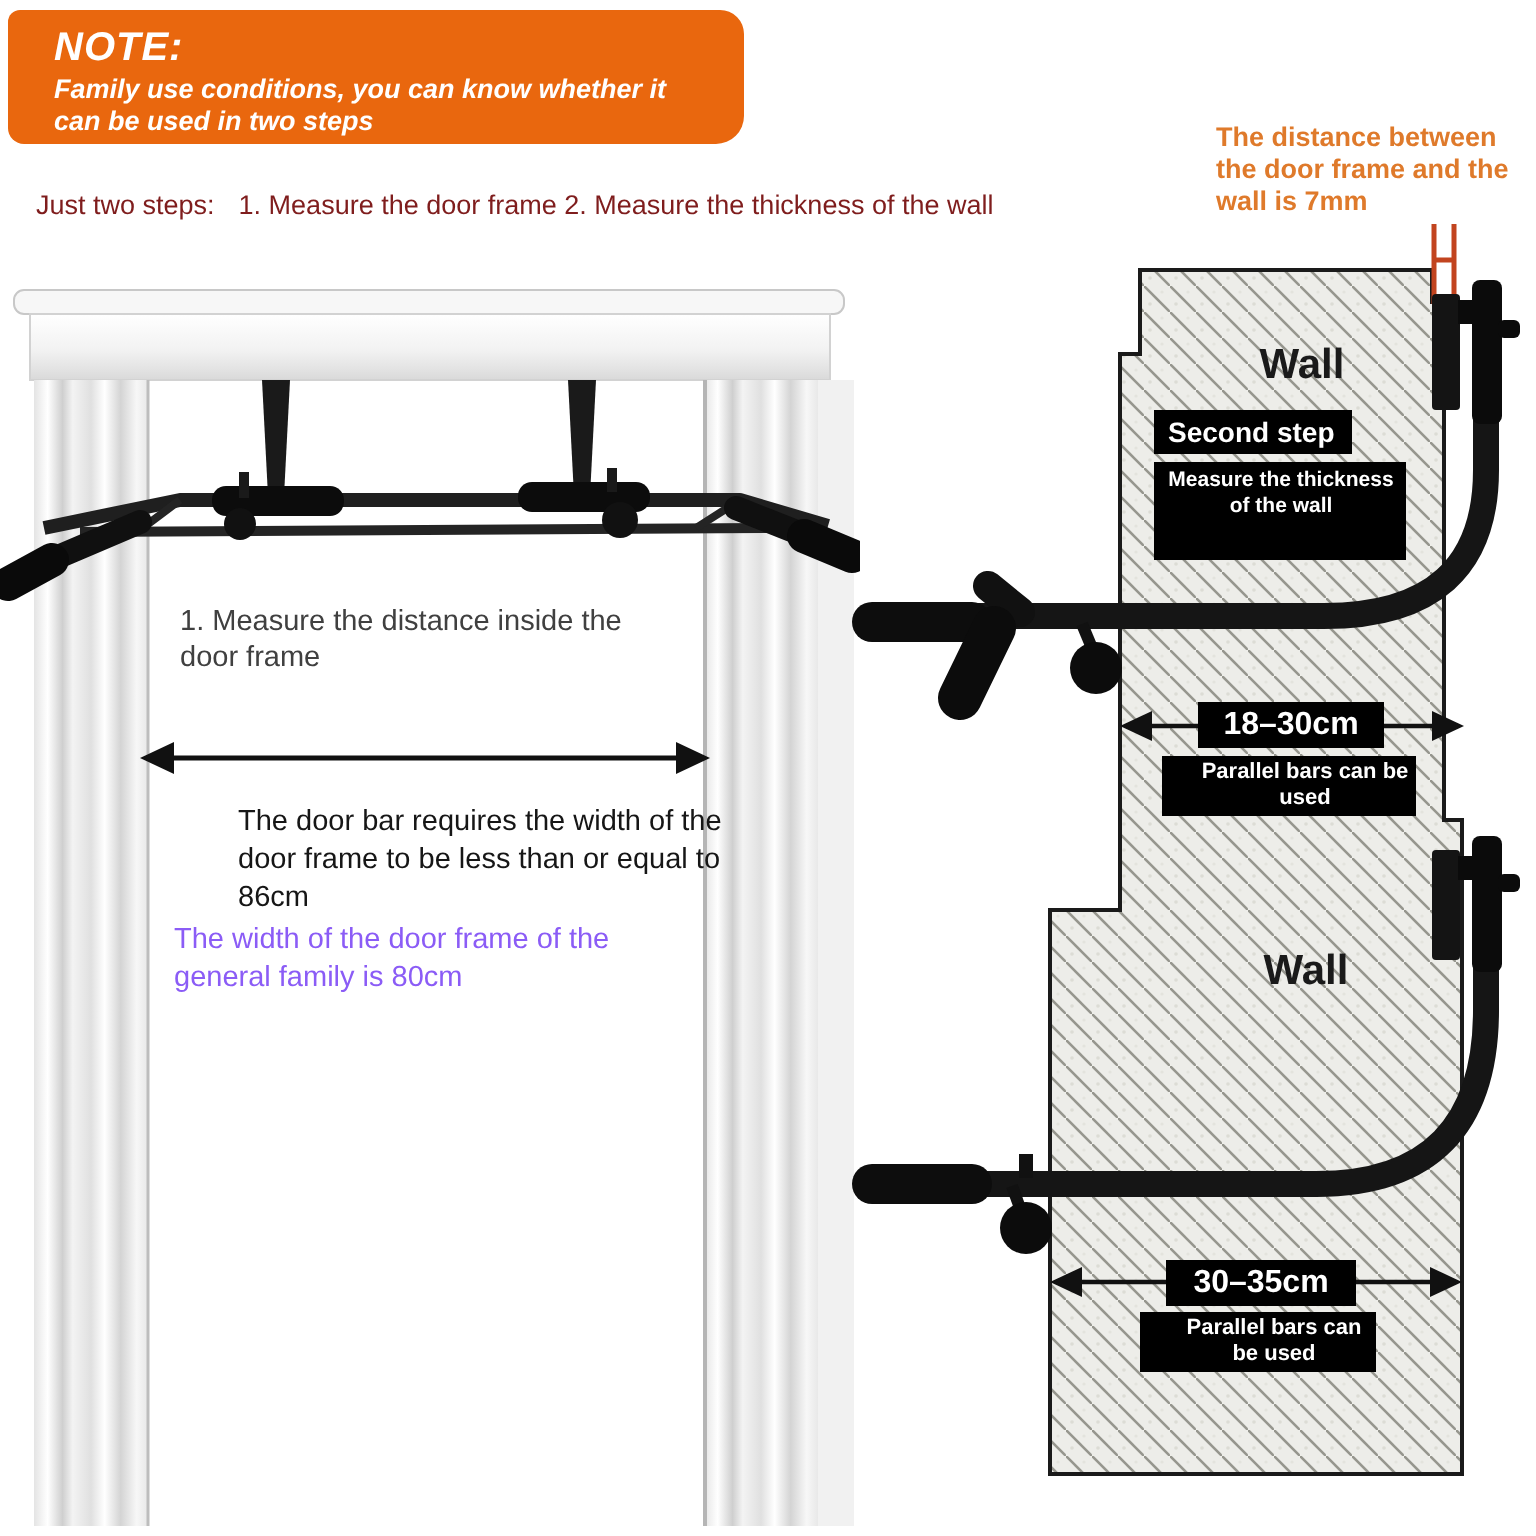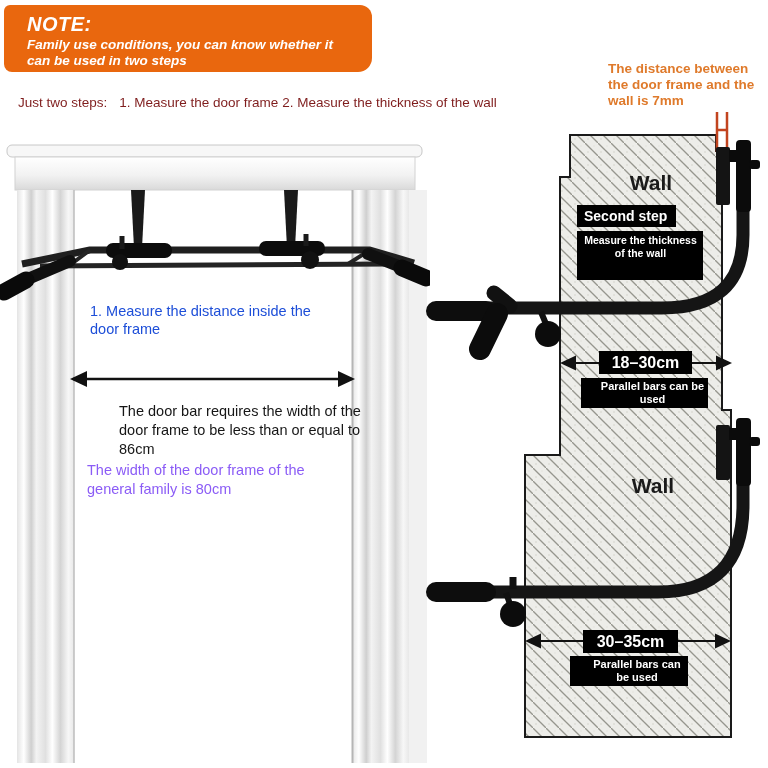--- a/index.html
+++ b/index.html
@@ -12,21 +12,21 @@
   .note-body{font-size:13.5px;font-weight:bold;color:#fff;line-height:16px;margin-top:2px;width:330px;}
   
   .steps-line{position:absolute;left:18px;top:95px;font-size:13.5px;color:#7f1d1d;white-space:nowrap;}
   .steps-line .prefix{margin-right:12px;}
   
   .gap-note{position:absolute;left:608px;top:61px;width:162px;font-size:13.5px;line-height:16px;
             color:#DF7A2B;font-weight:bold;}
   
   .layer{position:absolute;}
   
-  .measure-caption{position:absolute;left:90px;top:302px;width:235px;font-size:14.5px;line-height:18px;color:#1d4ed8;}
+  .measure-caption{position:absolute;left:90px;top:302px;width:235px;font-size:14.5px;line-height:18px;color:#404040;}
   .badge{position:absolute;background:#000;color:#fff;font-weight:bold;text-align:center;box-sizing:border-box;}
   .badge-86{left:165px;top:367px;width:102px;height:24px;font-size:19px;line-height:24px;letter-spacing:1px;}
   .para1{position:absolute;left:87px;top:402px;width:268px;font-size:14.5px;line-height:19px;color:#161616;margin-left:32px;}
   .para2{position:absolute;left:87px;top:461px;width:252px;font-size:14.5px;line-height:19px;color:#8b5cf6;}
   
   .wall-label{position:absolute;font-size:21px;font-weight:bold;color:#1a1a1a;text-align:center;}
   .wall-label.top{left:616px;top:171px;width:70px;}
   .wall-label.bottom{left:618px;top:474px;width:70px;}
   .second-step{left:577px;top:205px;width:99px;height:22px;font-size:14px;line-height:22px;text-align:left;padding-left:7px;}
   .thickness{left:577px;top:231px;width:126px;font-size:10.5px;line-height:13px;text-align:center;padding:3px 5px 20px 6px;}

